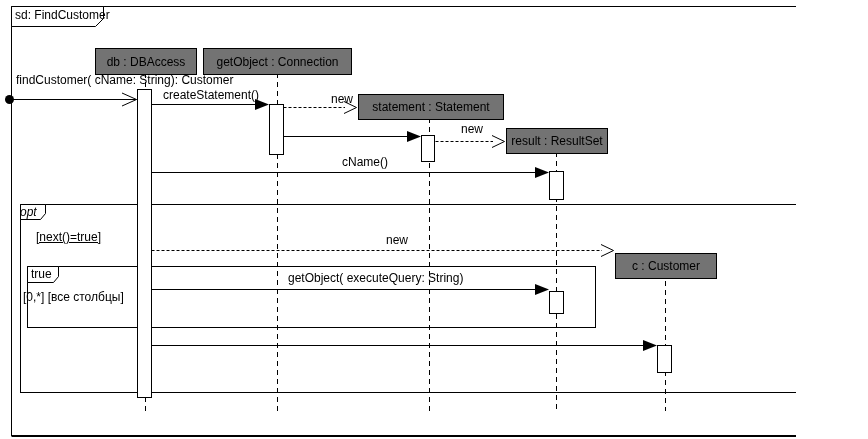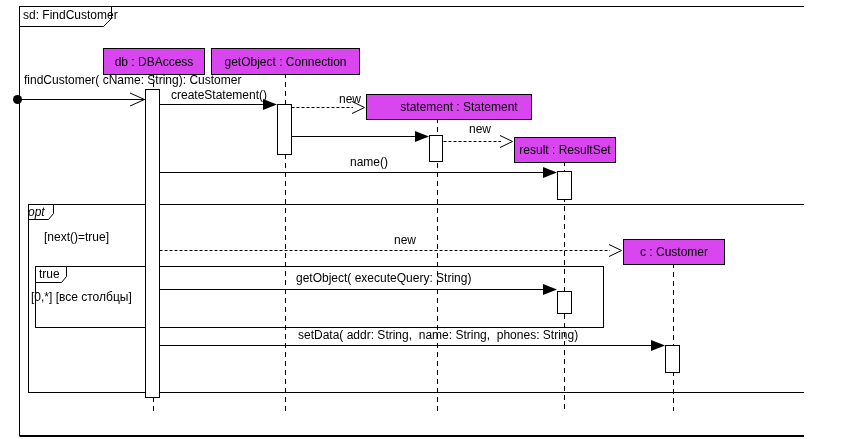--- a/index.html
+++ b/index.html
@@ -1,23 +1,23 @@
 <!DOCTYPE html>
 <html><head>
 <meta charset="utf-8">
 <style>
   html,body{margin:0;padding:0;background:#fff;}
   #stage{
     position:relative;width:796px;height:439px;background:#ffffff;
     font-family:"Liberation Sans","DejaVu Sans",sans-serif;
-    font-size:12px;color:#000;overflow:hidden;margin-left:8px;
+    font-size:12px;color:#000;overflow:hidden;
   }
   #diagram-svg{position:absolute;left:0;top:0;width:868px;height:439px;}
   .headbox{
-    position:absolute;background:#d946ef;border:1px solid #000;
+    position:absolute;background:#737373;border:1px solid #000;
     display:flex;align-items:center;justify-content:center;
     white-space:pre;z-index:5;
   }
   .label{position:absolute;white-space:pre;line-height:13px;z-index:6;}
   .frag-op{position:absolute;line-height:12px;z-index:6;}
   .sd-title{position:absolute;line-height:13px;z-index:6;font-size:12px;}
 </style>
 </head>
 <body>
 
@@ -103,37 +103,36 @@
   </svg>
 
   <div class="sd-title" style="left:15px;top:9px;">sd: FindCustomer</div>
 
   <div class="headbox" style="left:95px;top:48px;width:100px;height:25px;">
     <span>db : DBAccess</span>
   </div>
   <div class="headbox" style="left:203px;top:48px;width:147px;height:25px;">
     <span>getObject : Connection</span>
   </div>
-  <div class="headbox" style="left:358px;top:94px;width:144px;height:24px;padding-left:20px;">
+  <div class="headbox" style="left:358px;top:94px;width:144px;height:24px;">
     <span>statement : Statement</span>
   </div>
-  <div class="headbox" style="left:506px;top:137px;width:100px;height:24px;">
+  <div class="headbox" style="left:506px;top:128px;width:100px;height:24px;">
     <span>result : ResultSet</span>
   </div>
-  <div class="headbox" style="left:615px;top:239px;width:100px;height:24px;">
+  <div class="headbox" style="left:615px;top:253px;width:100px;height:24px;">
     <span>c : Customer</span>
   </div>
 
   <div class="frag-op" style="left:20px;top:206px;font-style:italic;">opt</div>
-  <div class="label" style="left:36px;top:231px;">[next()=true]</div>
+  <div class="label" style="left:36px;top:231px;text-decoration:underline;">[next()=true]</div>
   <div class="frag-op" style="left:31px;top:268px;">true</div>
   <div class="label" style="left:23px;top:291px;">[0,*] [все столбцы]</div>
 
   <div class="label" style="left:16px;top:74px;">findCustomer( cName: String): Customer</div>
   <div class="label" style="left:163px;top:89px;">createStatement()</div>
   <div class="label" style="left:331px;top:93px;">new</div>
   <div class="label" style="left:461px;top:123px;">new</div>
-  <div class="label" style="left:342px;top:156px;">name()</div>
+  <div class="label" style="left:342px;top:156px;">cName()</div>
   <div class="label" style="left:386px;top:234px;">new</div>
   <div class="label" style="left:288px;top:272px;">getObject( executeQuery: String)</div>
-  <div class="label" style="left:290px;top:329px;">setData( addr: String,  name: String,  phones: String)</div>
 
 </div>
 
 </body></html>

